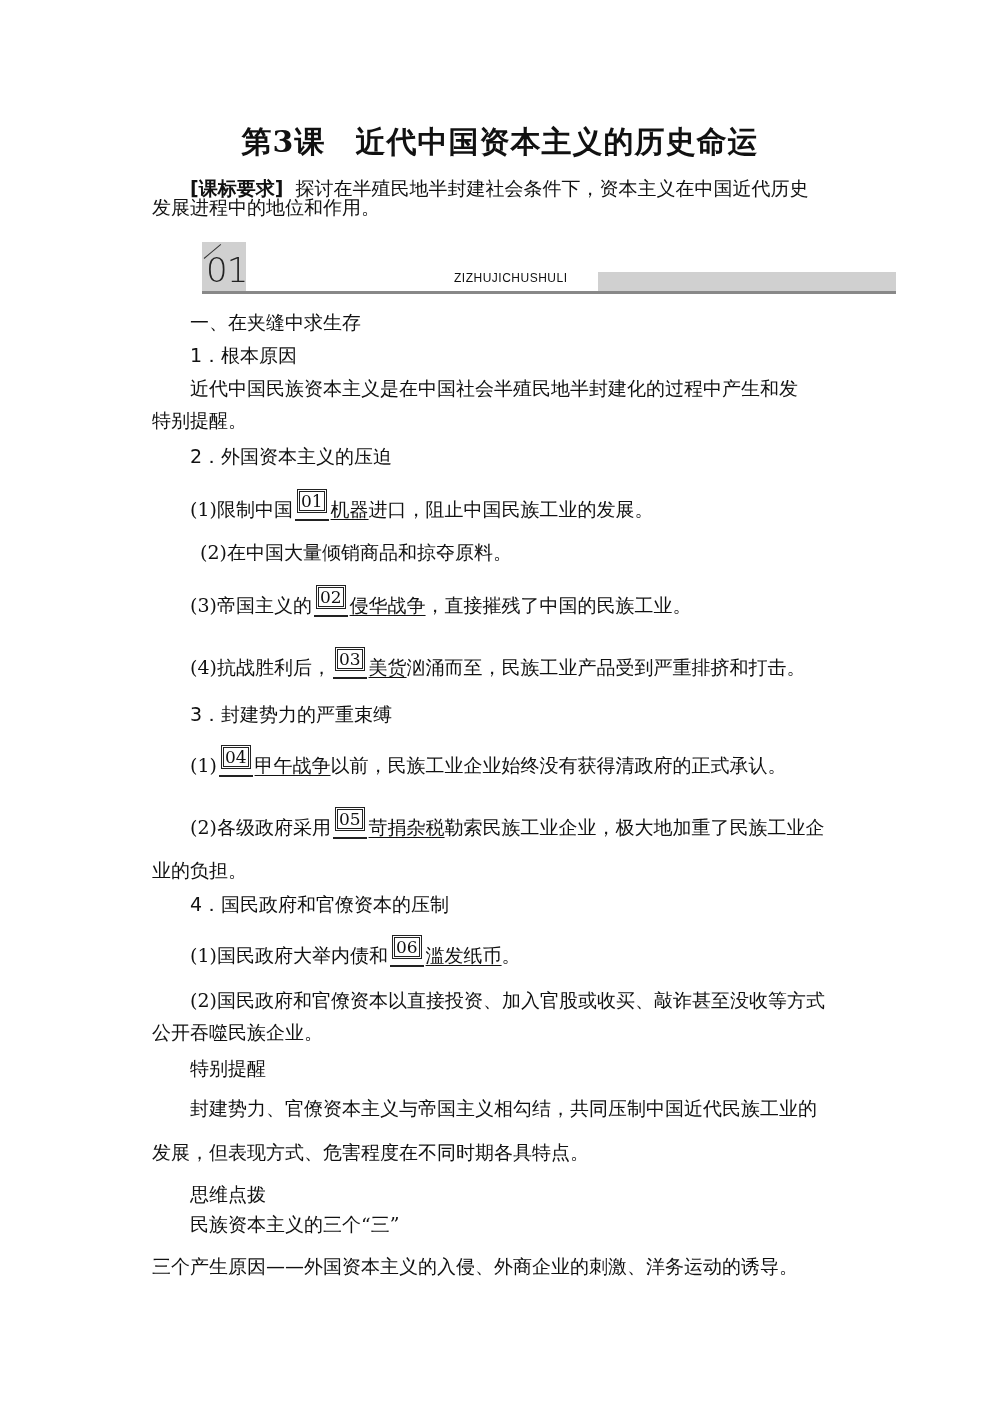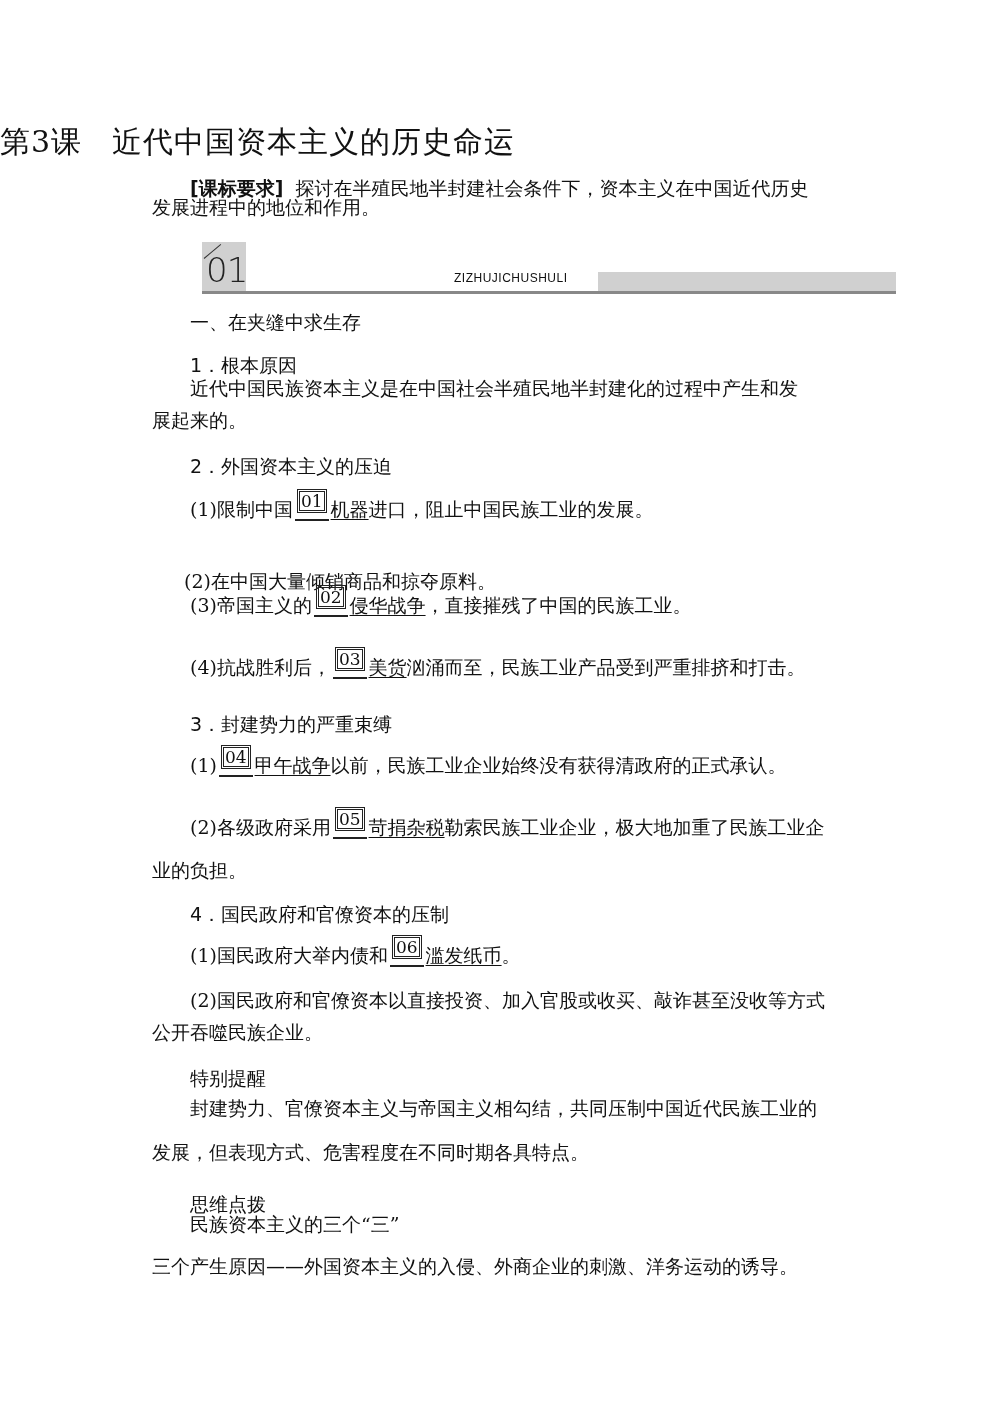--- a/index.html
+++ b/index.html
@@ -1,23 +1,23 @@
 <!DOCTYPE html>
 <html><head>
 <meta charset="utf-8">
 <style>
   html, body { margin: 0; padding: 0; background: #ffffff; }
   body { width: 1000px; height: 1414px; position: relative; overflow: hidden;
          font-family: "DejaVu Serif", "Liberation Serif", serif; color: #111; }
   .abs { position: absolute; white-space: nowrap; }
-  .title { left: 0; width: 1000px; top: 122px; font-size: 30px; letter-spacing: 1px; }
+  .title { left: 0; width: 1000px; top: 122px; text-align: center; font-size: 30px; letter-spacing: 1px; font-weight: bold; }
   .title .gap { display: inline-block; width: 30px; }
   .p { font-size: 19px; line-height: 24px; }
   .bold { font-family: "DejaVu Sans", "Liberation Sans", sans-serif; font-weight: normal; }
-  .sans { font-family: "DejaVu Sans", "Liberation Sans", sans-serif; margin-top: 10px; }
+  .sans { font-family: "DejaVu Sans", "Liberation Sans", sans-serif; }
   .b-bold { font-family: "DejaVu Sans", "Liberation Sans", sans-serif; font-weight: bold; }
   .banner { left: 202px; top: 242px; width: 694px; height: 52px; }
   .banner .numbox { position: absolute; left: 0; top: 0; width: 44px; height: 49px; background: #d0d0d0; }
   .banner .slash { position: absolute; left: 2px; top: 2px; width: 22px; height: 1px; background: #333; transform: rotate(-40deg); transform-origin: left center; top: 16px; }
   .banner .num { position: absolute; left: 4px; top: 8px; font-family: "DejaVu Sans", "Liberation Sans", sans-serif; font-size: 34px; font-weight: 300; color: #222; letter-spacing: -1px; }
   .banner .cn { position: absolute; left: 52px; top: 4px; font-size: 34px; font-weight: bold; color: #000; letter-spacing: 1px; }
   .banner .py { position: absolute; left: 252px; top: 29px; font-family: Liberation Sans, sans-serif; font-size: 12px; letter-spacing: 0.5px; color: #111; }
   .banner .greybar { position: absolute; left: 396px; top: 30px; width: 298px; height: 19px; background: #d0d0d0; }
   .banner .rule { position: absolute; left: 0; top: 49px; width: 694px; height: 3px; background: #888; }
   .blank { display: inline-block; position: relative; border-bottom: 2px solid #222; padding: 0 2px; margin: 0 2px; vertical-align: bottom; }
@@ -41,28 +41,28 @@
   <div class="slash"></div>
   <div class="num">01</div>
   <div class="py">ZIZHUJICHUSHULI</div>
   <div class="greybar"></div>
   <div class="rule"></div>
 </div>
 
 <div class="abs p" style="left:190px; top:310px;">一、在夹缝中求生存</div>
 <div class="abs p sans" style="left:190px; top:343px;">1．根本原因</div>
 <div class="abs p" style="left:190px; top:376px;">近代中国民族资本主义是在中国社会半殖民地半封建化的过程中产生和发</div>
-<div class="abs p" style="left:152px; top:408px;">展起来的。</div>
+<div class="abs p" style="left:152px; top:408px;">特别提醒。</div>
 
 <div class="abs p sans" style="left:190px; top:444px;">2．外国资本主义的压迫</div>
 
 <div class="abs p" style="left:190px; top:494px;">
   <span>(1)限制中国</span><span class="blank"><span class="code">01</span></span><span class="ans">机器</span><span>进口，阻止中国民族工业的发展。</span>
 </div>
-<div class="abs p" style="left:184px; top:540px;margin-top:29px;">(2)在中国大量倾销商品和掠夺原料。</div>
+<div class="abs p" style="left:200px; top:540px;">(2)在中国大量倾销商品和掠夺原料。</div>
 <div class="abs p" style="left:190px; top:590px;">
   <span>(3)帝国主义的</span><span class="blank"><span class="code">02</span></span><span class="ans">侵华战争</span><span>，直接摧残了中国的民族工业。</span>
 </div>
 <div class="abs p" style="left:190px; top:652px;">
   <span>(4)抗战胜利后，</span><span class="blank"><span class="code">03</span></span><span class="ans">美货</span><span>汹涌而至，民族工业产品受到严重排挤和打击。</span>
 </div>
 
 <div class="abs p sans" style="left:190px; top:702px;">3．封建势力的严重束缚</div>
 <div class="abs p" style="left:190px; top:750px;">
   <span>(1)</span><span class="blank"><span class="code">04</span></span><span class="ans">甲午战争</span><span>以前，民族工业企业始终没有获得清政府的正式承认。</span>

